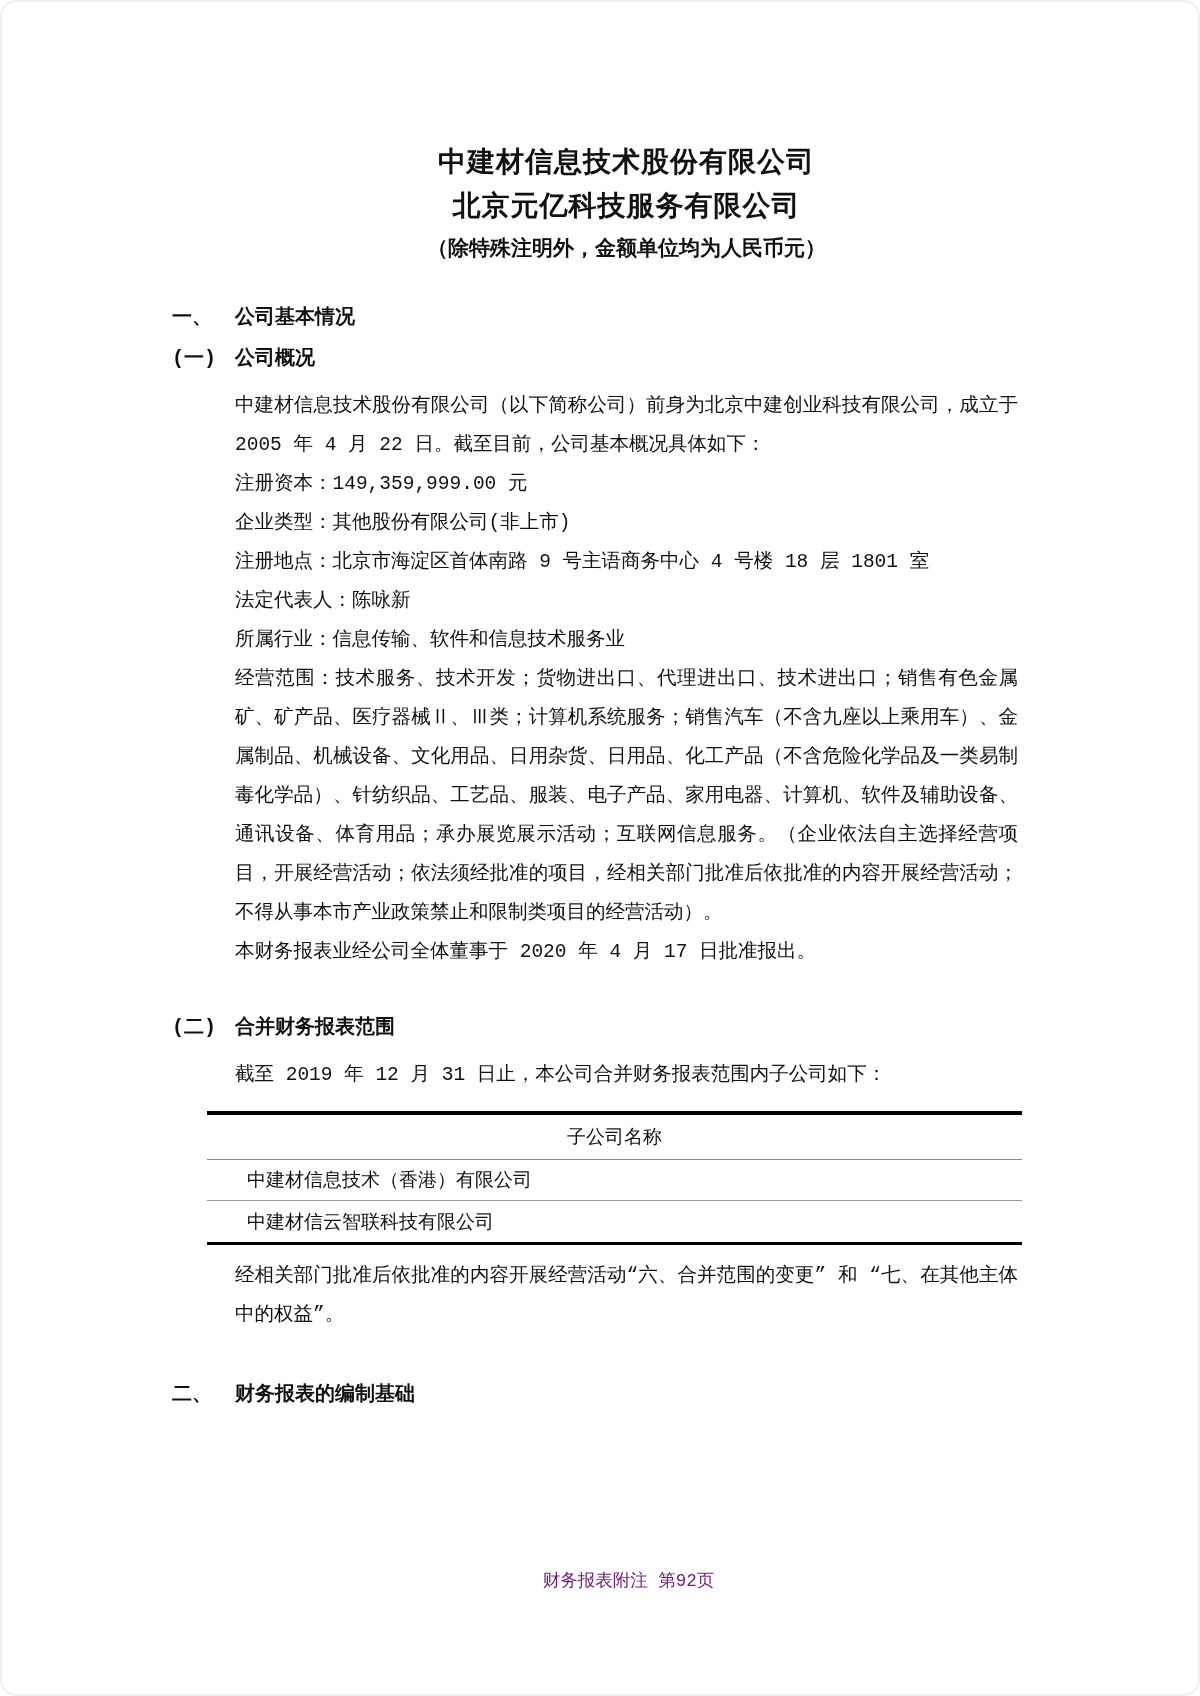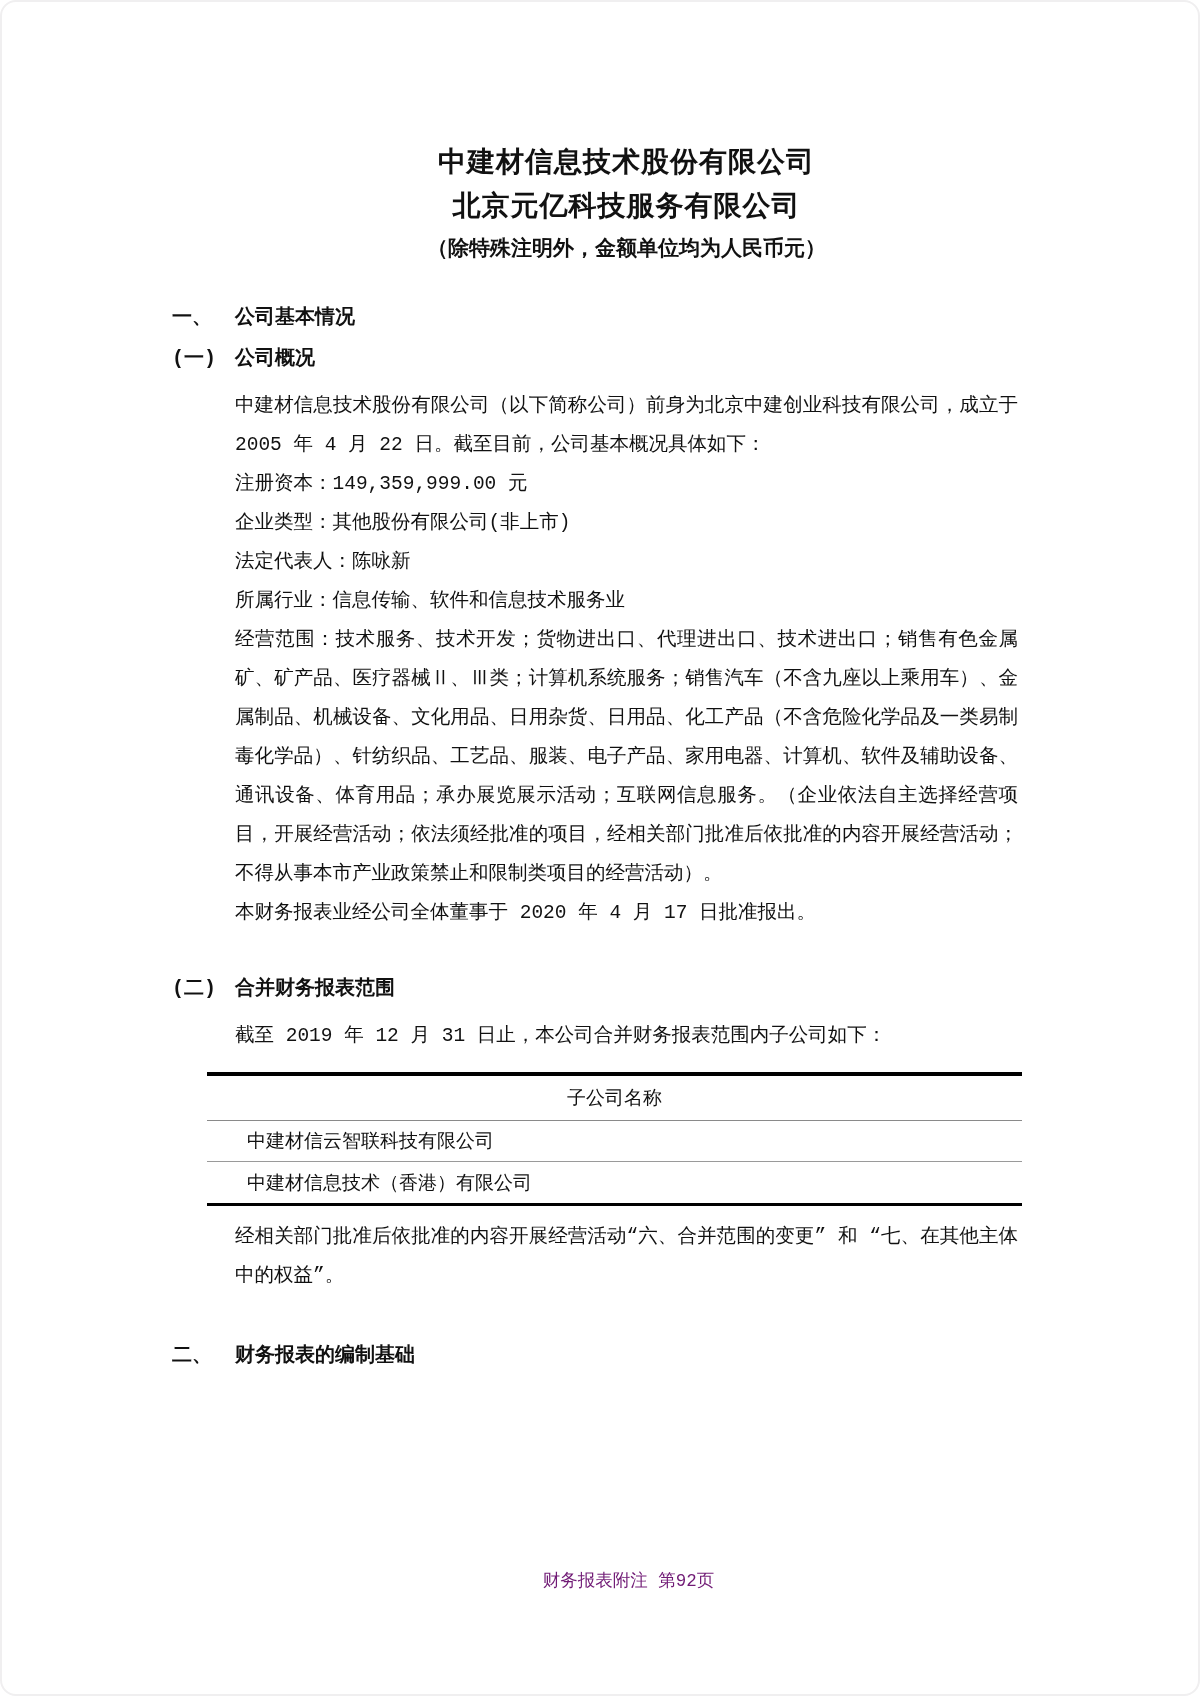--- a/index.html
+++ b/index.html
@@ -124,39 +124,40 @@
 
     <div class="heading-row hr-1a">
       <span class="num">(一)</span>
       <span>公司概况</span>
     </div>
 
     <div class="body-block">
       <p class="p-intro">中建材信息技术股份有限公司（以下简称公司）前身为北京中建创业科技有限公司，成立于 2005 年 4 月 22 日。截至目前，公司基本概况具体如下：</p>
       <p>注册资本：149,359,999.00 元</p>
       <p>企业类型：其他股份有限公司(非上市)</p>
+      <p>注册地点：北京市海淀区首体南路 9 号主语商务中心 4 号楼 18 层 1801 室</p>
       <p>法定代表人：陈咏新</p>
       <p>所属行业：信息传输、软件和信息技术服务业</p>
       <p>经营范围：技术服务、技术开发；货物进出口、代理进出口、技术进出口；销售有色金属矿、矿产品、医疗器械Ⅱ、Ⅲ类；计算机系统服务；销售汽车（不含九座以上乘用车）、金属制品、机械设备、文化用品、日用杂货、日用品、化工产品（不含危险化学品及一类易制毒化学品）、针纺织品、工艺品、服装、电子产品、家用电器、计算机、软件及辅助设备、通讯设备、体育用品；承办展览展示活动；互联网信息服务。（企业依法自主选择经营项目，开展经营活动；依法须经批准的项目，经相关部门批准后依批准的内容开展经营活动；不得从事本市产业政策禁止和限制类项目的经营活动）。</p>
       <p>本财务报表业经公司全体董事于 2020 年 4 月 17 日批准报出。</p>
     </div>
 
     <div class="heading-row hr-1b">
       <span class="num">(二)</span>
       <span>合并财务报表范围</span>
     </div>
 
     <div class="body-block">
       <p class="p-intro">截至 2019 年 12 月 31 日止，本公司合并财务报表范围内子公司如下：</p>
     </div>
 
     <div class="sub-table">
       <div class="thead">子公司名称</div>
+      <div class="trow">中建材信息技术（香港）有限公司</div>
       <div class="trow">中建材信云智联科技有限公司</div>
-      <div class="trow">中建材信息技术（香港）有限公司</div>
     </div>
 
     <div class="body-block">
       <p class="p-note">经相关部门批准后依批准的内容开展经营活动“六、合并范围的变更” 和 “七、在其他主体中的权益”。</p>
     </div>
 
     <div class="heading-row hr-2">
       <span class="num">二、</span>
       <span>财务报表的编制基础</span>
     </div>

